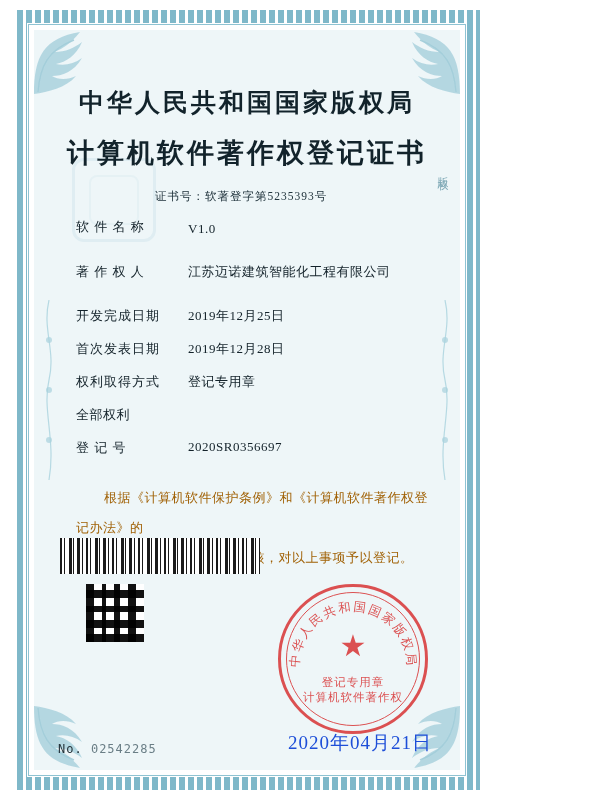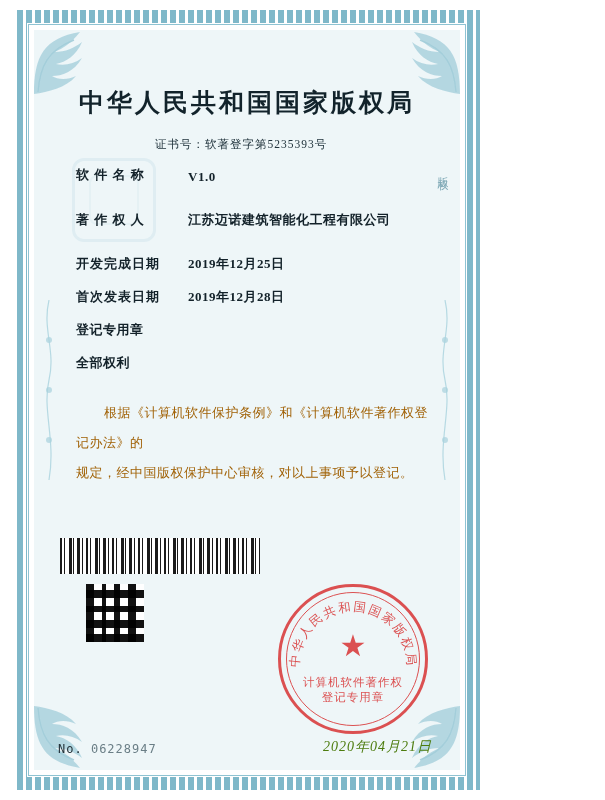--- a/index.html
+++ b/index.html
@@ -151,21 +151,20 @@
     text-align: center;
     padding-right: 12px;
     font-size: 11.5px;
     color: #20333c;
     letter-spacing: 1px;
   }
 
   .fields {
     margin-top: 14px;
     padding-left: 24px;
-    font-weight: bold;
   }
   .field-row {
     display: flex;
     align-items: flex-start;
     margin-bottom: 15px;
     font-size: 13px;
     color: #13222a;
   }
   .field-label {
     width: 112px;
@@ -234,24 +233,23 @@
     font-size: 12px;
     color: #6a7e86;
     letter-spacing: 1px;
   }
   .serial .no { color: #24333a; text-align: center; }
 
   .date-issued {
     position: absolute;
     right: 62px;
     bottom: 44px;
-    font-size: 14px;
-    color: #4d7c0f;
+    font-size: 19px;
+    color: #1d4ed8;
     letter-spacing: 1px;
-    font-style: italic;
   }
 
   
   .seal {
     position: absolute;
     right: 66px;
     bottom: 66px;
     width: 144px;
     height: 144px;
     border-radius: 50%;
@@ -349,20 +347,21 @@
   </div>
 
   <div class="watermark"></div>
 
   <div class="vertical-note">版权</div>
 
   <div class="content">
 
     <div class="title-block">
       <div class="title-main">中华人民共和国国家版权局</div>
+      <div class="title-sub">计算机软件著作权登记证书</div>
     </div>
 
     <div class="cert-no">
       <span>证书号：</span><span>软著登字第5235393号</span>
     </div>
 
     <div class="fields">
 
       <div class="field-row">
         <div class="field-label">软 件 名 称</div>
@@ -380,59 +379,64 @@
         <div class="field-label">开发完成日期</div>
         <div class="field-value">2019年12月25日</div>
       </div>
 
       <div class="field-row">
         <div class="field-label">首次发表日期</div>
         <div class="field-value">2019年12月28日</div>
       </div>
 
       <div class="field-row">
+        <div class="field-label">权利取得方式</div>
         <div class="field-value">登记专用章</div>
       </div>
 
       <div class="field-row">
         <div class="field-value">全部权利</div>
       </div>
 
+      <div class="field-row">
+        <div class="field-label">登 记 号</div>
+        <div class="field-value">2020SR0356697</div>
+      </div>
 
     </div>
 
     <div class="paragraph">
       <span class="indent"></span><span>根据《计算机软件保护条例》和《计算机软件著作权登记办法》的</span><br>
       <span>规定，经中国版权保护中心审核，对以上事项予以登记。</span>
     </div>
 
   </div>
 
   <div class="barcode-area">
     <div class="barcode"></div>
     <div class="qr"></div>
   </div>
 
   <div class="serial">
     <span class="no">No.</span>
-    <span>06228947</span>
+    <span>02542285</span>
   </div>
 
   <div class="date-issued">2020年04月21日</div>
 
   <div class="seal">
     <div class="seal-inner"></div>
     <svg class="seal-arc" viewBox="0 0 144 144">
       <defs>
         <path id="arcpath" d="M 18,78 A 54,54 0 0 1 126,78" fill="none"></path>
       </defs>
       <text>
         <textPath href="#arcpath" startOffset="50%" text-anchor="middle" id="seal-arc-label">中华人民共和国国家版权局</textPath>
       </text>
     </svg>
     <div class="seal-star">★</div>
     <div class="seal-bottom">
+      <div>登记专用章</div>
       <div>计算机软件著作权</div>
-      <div>登记专用章</div>
     </div>
   </div>
 
 </div>
 
 </body></html>

